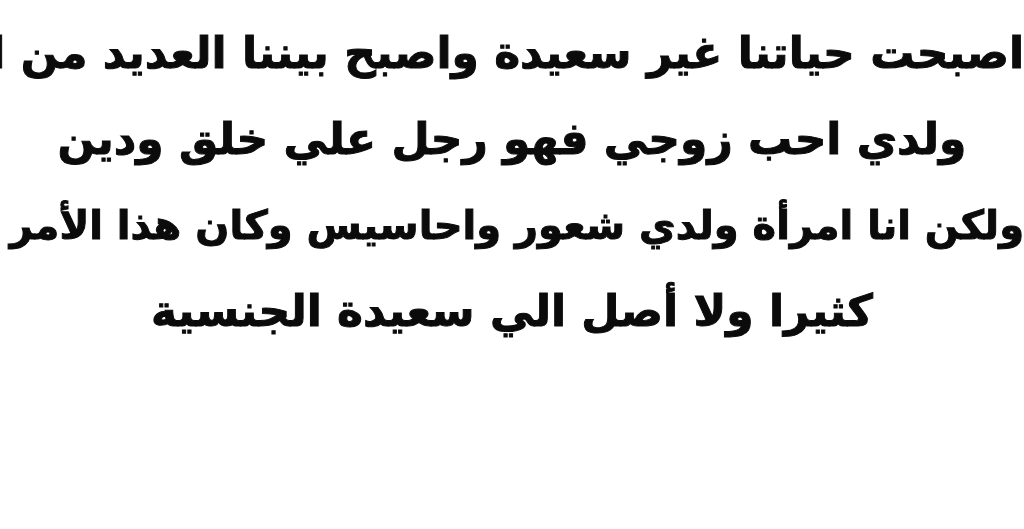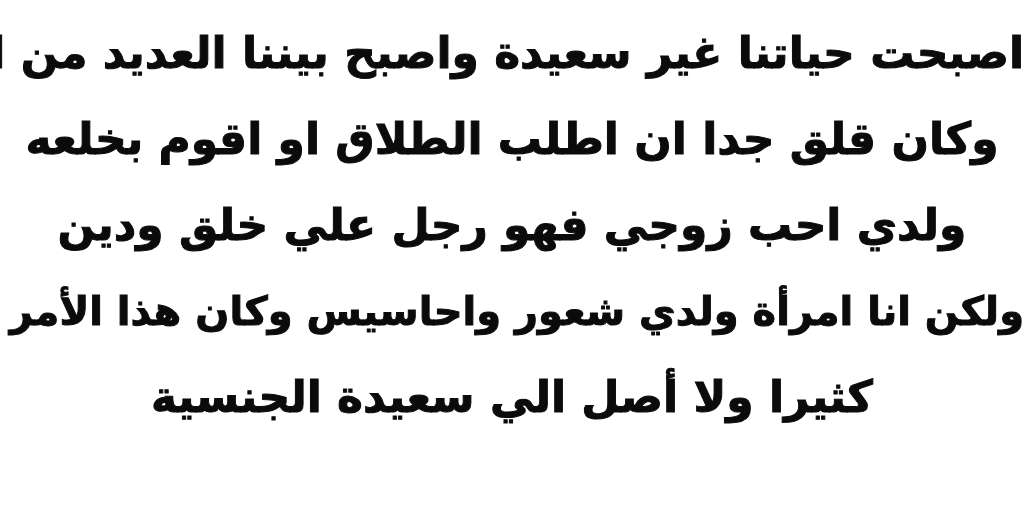--- a/index.html
+++ b/index.html
@@ -40,18 +40,17 @@
   .line.slightly-smaller {
     font-size: 40px;
   }
 </style>
 </head>
 <body>
 
 <div class="page">
   <div class="text-block">
     <div class="line">اصبحت حياتنا غير سعيدة واصبح بيننا العديد من الحواجز</div>
-    <div class="line">وكان قلق جدا ان اطلب الطلاق او اقوم بخلعه</div>
     <div class="line">ولدي احب زوجي فهو رجل علي خلق ودين</div>
     <div class="line slightly-smaller">ولكن انا امرأة ولدي شعور واحاسيس وكان هذا الأمر يؤلمني</div>
     <div class="line">كثيرا ولا أصل الي سعيدة الجنسية</div>
   </div>
 </div>
 
 </body></html>

